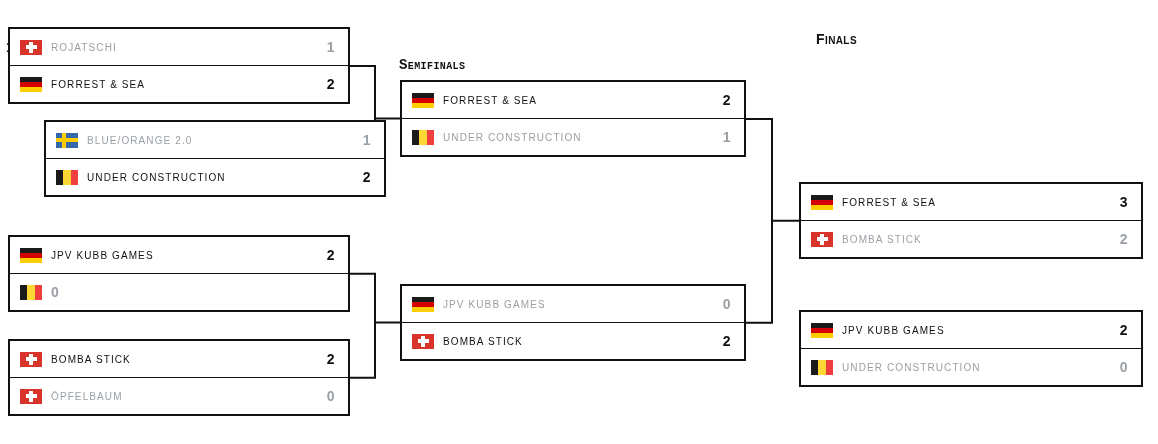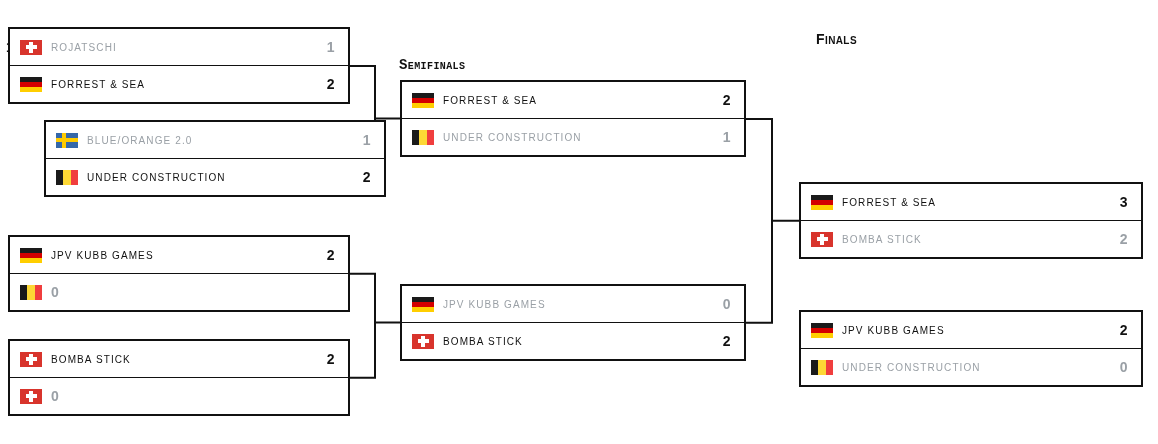--- a/index.html
+++ b/index.html
@@ -141,20 +141,21 @@
   </div>
 
   <div class="match m-qf4">
     <div class="team" data-result="winner">
       <span class="flag" data-flag="switzerland"></span>
       <span class="name">BOMBA STICK</span>
       <span class="score">2</span>
     </div>
     <div class="team" data-result="loser">
       <span class="flag" data-flag="switzerland"></span>
+      <span class="name">ÖPFELBAUM</span>
       <span class="score">0</span>
     </div>
   </div>
 
   <div class="match m-sf1">
     <div class="team" data-result="winner">
       <span class="flag" data-flag="germany"></span>
       <span class="name">FORREST &amp; SEA</span>
       <span class="score">2</span>
     </div>

